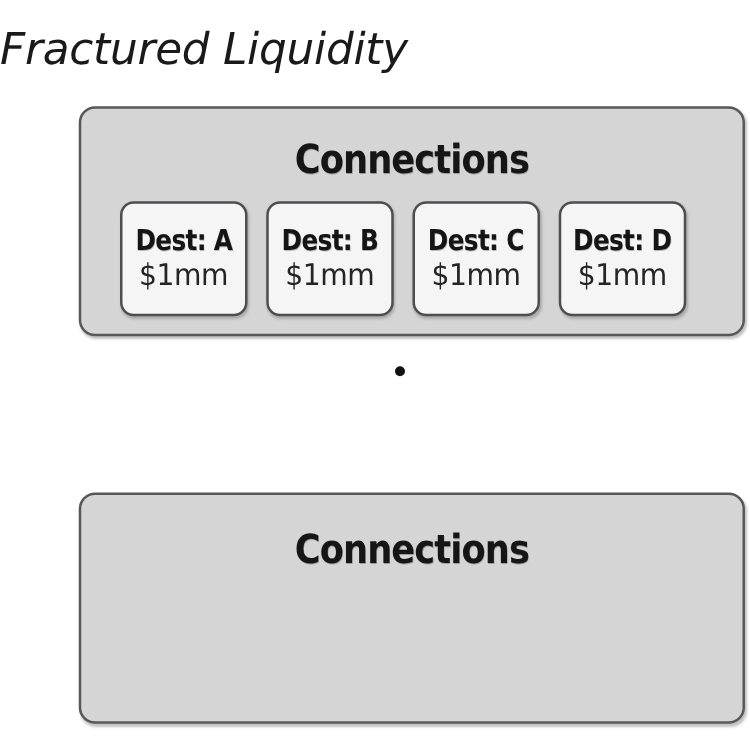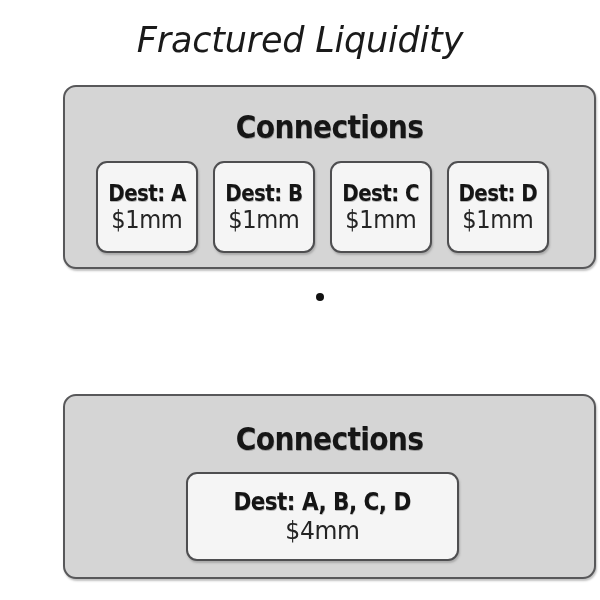--- a/index.html
+++ b/index.html
@@ -19,21 +19,21 @@
     position: relative;
     width: 600px;
     height: 600px;
   }
 
   
   .section-title {
     position: absolute;
     left: 0;
     width: 600px;
-    text-align: center;
+    text-align: left;
     font-family: "DejaVu Sans", "Liberation Sans", sans-serif;
     font-style: italic;
     font-weight: 300;
     font-size: 35px;
     letter-spacing: -0.2px;
     color: #1a1a1a;
     -webkit-font-smoothing: antialiased;
   }
   .title-fractured { top: 20px; }
   .title-unified   { top: 329px; }
@@ -184,19 +184,15 @@
 
     </div>
   </div>
 
   <div class="separator-dot"></div>
 
 
   <div class="panel panel-bottom">
     <div class="panel-heading">Connections</div>
 
-    <div class="card-wide">
-      <div class="card-dest">Dest: A, B, C, D</div>
-      <div class="card-amount">$4mm</div>
-    </div>
   </div>
 
 </div>
 
 </body></html>

